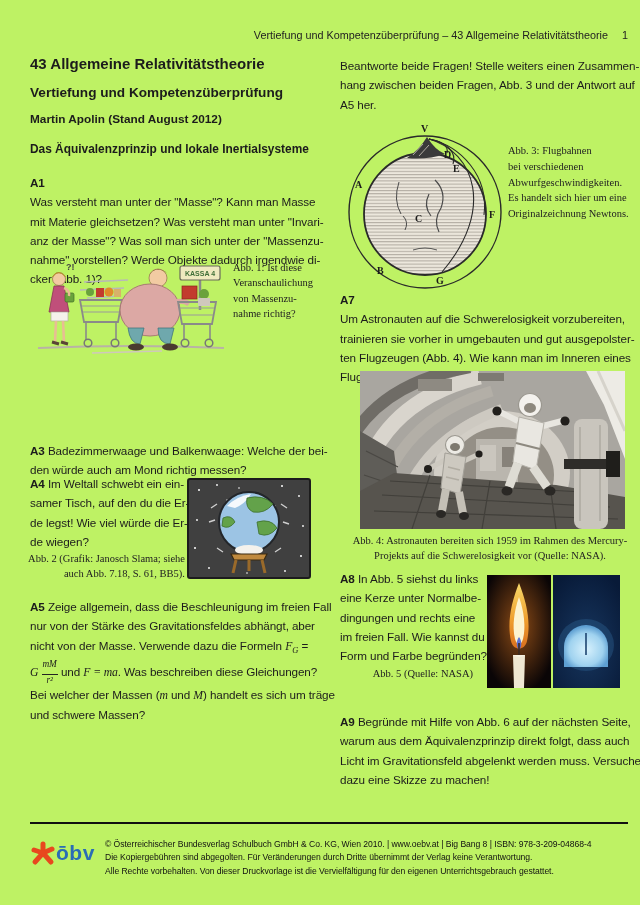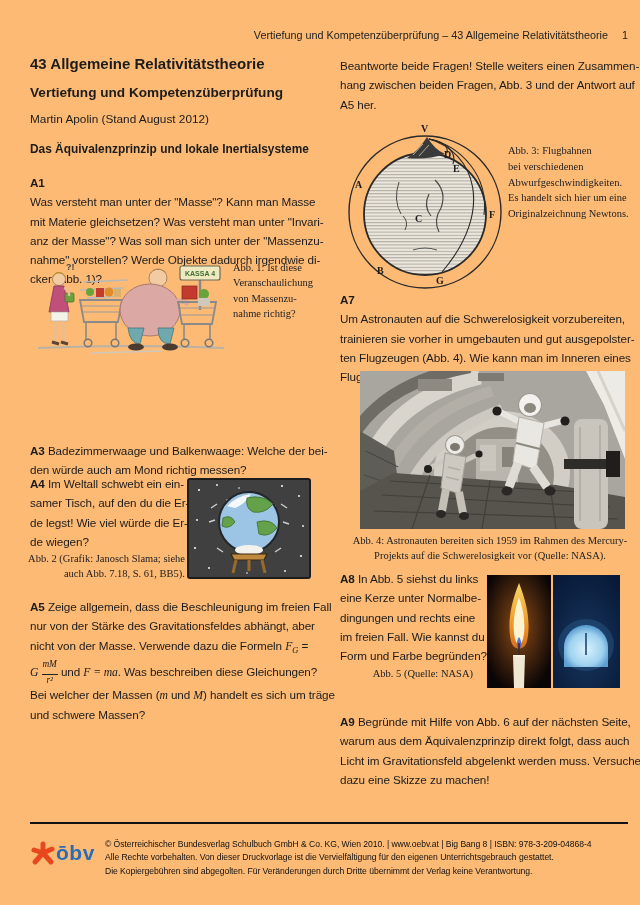--- a/index.html
+++ b/index.html
@@ -1,16 +1,16 @@
 <!DOCTYPE html>
 <html lang="de"><head>
 <meta charset="utf-8">
 <style>
   html,body{margin:0;padding:0;background:#ffffff;}
-  .page{position:relative;width:640px;height:905px;background:#fdba74;overflow:hidden;
+  .page{position:relative;width:640px;height:905px;background:#bef264;overflow:hidden;
         font-family:"Liberation Sans",sans-serif;color:#1c1c1c;}
   .abs{position:absolute;margin:0;}
   .hdr{font-size:10.8px;color:#222;}
   .title{font-size:15px;font-weight:bold;}
   .subtitle{font-size:13.6px;font-weight:bold;}
   .author{font-size:11.8px;}
   .sechead{font-size:11.9px;font-weight:bold;}
   .para{font-size:11.7px;line-height:19.3px;letter-spacing:-0.1px;}
   .pre{white-space:pre;}
   .alabel{font-weight:bold;}
@@ -28,21 +28,21 @@
 <body>
 
 <div class="page">
 
   <div class="abs hdr" style="top:29px;right:12px;text-align:right;">
     <span>Vertiefung und Kompetenzüberprüfung –  43 Allgemeine Relativitätstheorie</span><span style="display:inline-block;width:14px;"></span><span>1</span>
   </div>
 
   <h1 class="abs title" style="left:30px;top:55px;">43 Allgemeine Relativitätstheorie</h1>
   <h2 class="abs subtitle" style="left:30px;top:85px;">Vertiefung und Kompetenzüberprüfung</h2>
-  <div class="abs author" style="left:30px;top:112px;">Martin Apolin (Stand August 2012)</div>
+  <div class="abs author" style="left:30px;top:112px;font-weight:bold;">Martin Apolin (Stand August 2012)</div>
   <h3 class="abs sechead" style="left:30px;top:142px;">Das Äquivalenzprinzip und lokale Inertialsysteme</h3>
 
   <p class="abs para" style="left:30px;top:173px;width:300px;">
     <b class="alabel">A1</b>
     <span class="pre">Was versteht man unter der "Masse"? Kann man Masse
 mit Materie gleichsetzen? Was versteht man unter "Invari-
 anz der Masse"? Was soll man sich unter der "Massenzu-
 nahme" vorstellen? Werde Objekte dadurch irgendwie di-
 cker (Abb. 1)?</span>
   </p>
@@ -335,17 +335,17 @@
         <line x1="13" y1="13" x2="22" y2="9"></line>
         <line x1="13" y1="13" x2="21" y2="22"></line>
         <line x1="13" y1="13" x2="5" y2="22"></line>
         <line x1="13" y1="13" x2="4" y2="10"></line>
       </g>
     </svg>
     <span style="font-size:21px;font-weight:bold;color:#2a6db5;letter-spacing:0.5px;">ōbv</span>
   </div>
   <div class="abs footer-text" style="left:105px;top:838px;width:528px;">
     <div>© Österreichischer Bundesverlag Schulbuch GmbH &amp; Co. KG, Wien 2010. | www.oebv.at | Big Bang 8 | ISBN: 978-3-209-04868-4</div>
+    <div>Die Kopiergebühren sind abgegolten. Für Veränderungen durch Dritte übernimmt der Verlag keine Verantwortung.</div>
     <div>Alle Rechte vorbehalten. Von dieser Druckvorlage ist die Vervielfältigung für den eigenen Unterrichtsgebrauch gestattet.</div>
-    <div>Die Kopiergebühren sind abgegolten. Für Veränderungen durch Dritte übernimmt der Verlag keine Verantwortung.</div>
   </div>
 
 </div>
 
 </body></html>

